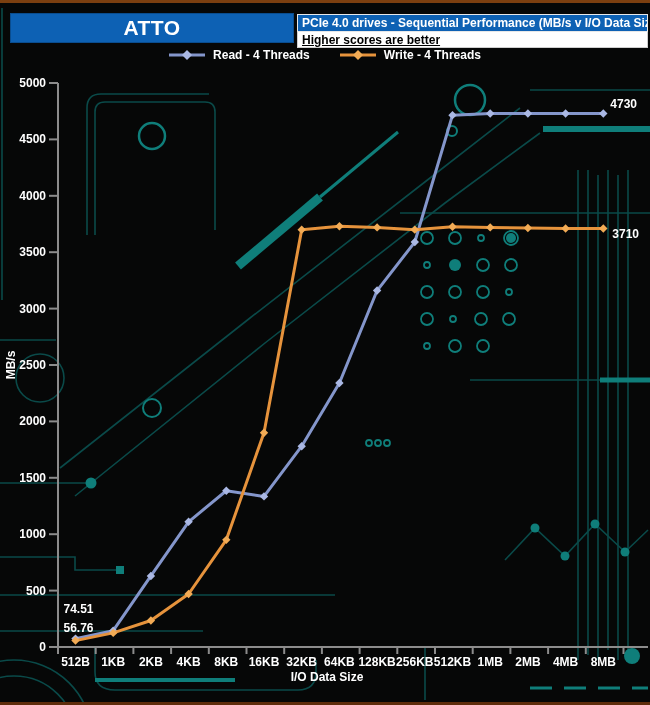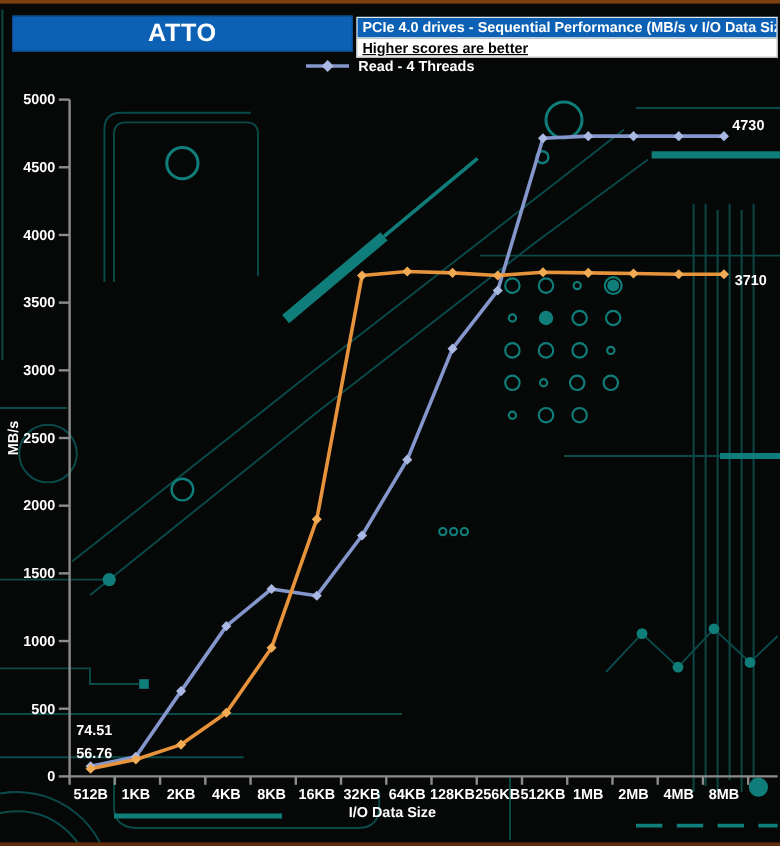--- a/index.html
+++ b/index.html
@@ -118,20 +118,27 @@
     </div>
   </div>
 
   <div class="legend">
     <div class="legend-item">
       <svg width="36" height="10" viewBox="0 0 36 10">
         <line class="lm-line" x1="0" y1="5" x2="36" y2="5" stroke="#8496cb" stroke-width="3"></line>
         <path class="lm-diamond" d="M18 0 L23 5 L18 10 L13 5 Z" fill="#aab8e4"></path>
       </svg>
       <span>Read - 4 Threads</span>
+    </div>
+    <div class="legend-item">
+      <svg width="36" height="10" viewBox="0 0 36 10">
+        <line class="lm-line" x1="0" y1="5" x2="36" y2="5" stroke="#e6933c" stroke-width="3"></line>
+        <path class="lm-diamond" d="M18 0 L23 5 L18 10 L13 5 Z" fill="#f2ab55"></path>
+      </svg>
+      <span>Write - 4 Threads</span>
     </div>
   </div>
 
   <svg class="chart" width="650" height="705" viewBox="0 0 650 705">
       <path d="M58 83 V647 H648" stroke="#8c8c8c" stroke-width="2" fill="none"></path>
       <line x1="49" y1="647" x2="58" y2="647" stroke="#8c8c8c" stroke-width="2"></line>
       <text x="46" y="651" text-anchor="end">0</text>
       <line x1="49" y1="590.6" x2="58" y2="590.6" stroke="#8c8c8c" stroke-width="2"></line>
       <text x="46" y="594.6" text-anchor="end">500</text>
       <line x1="49" y1="534.2" x2="58" y2="534.2" stroke="#8c8c8c" stroke-width="2"></line>

